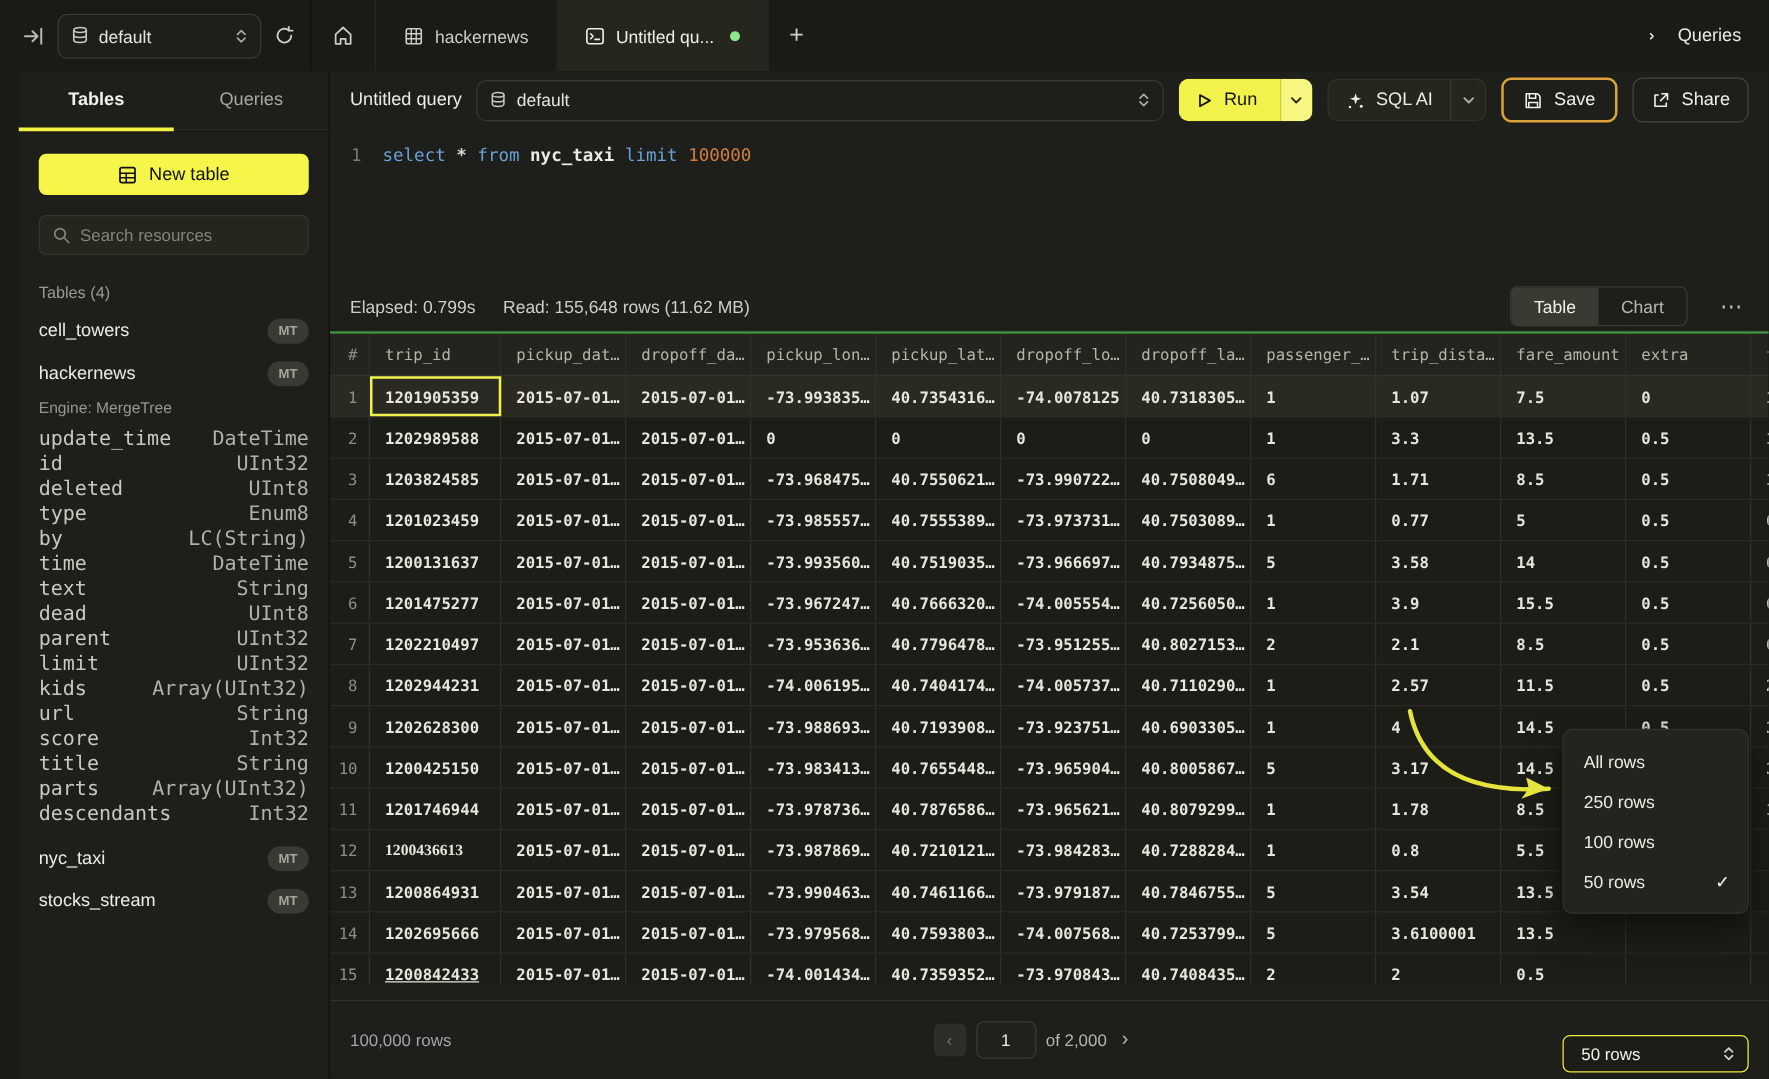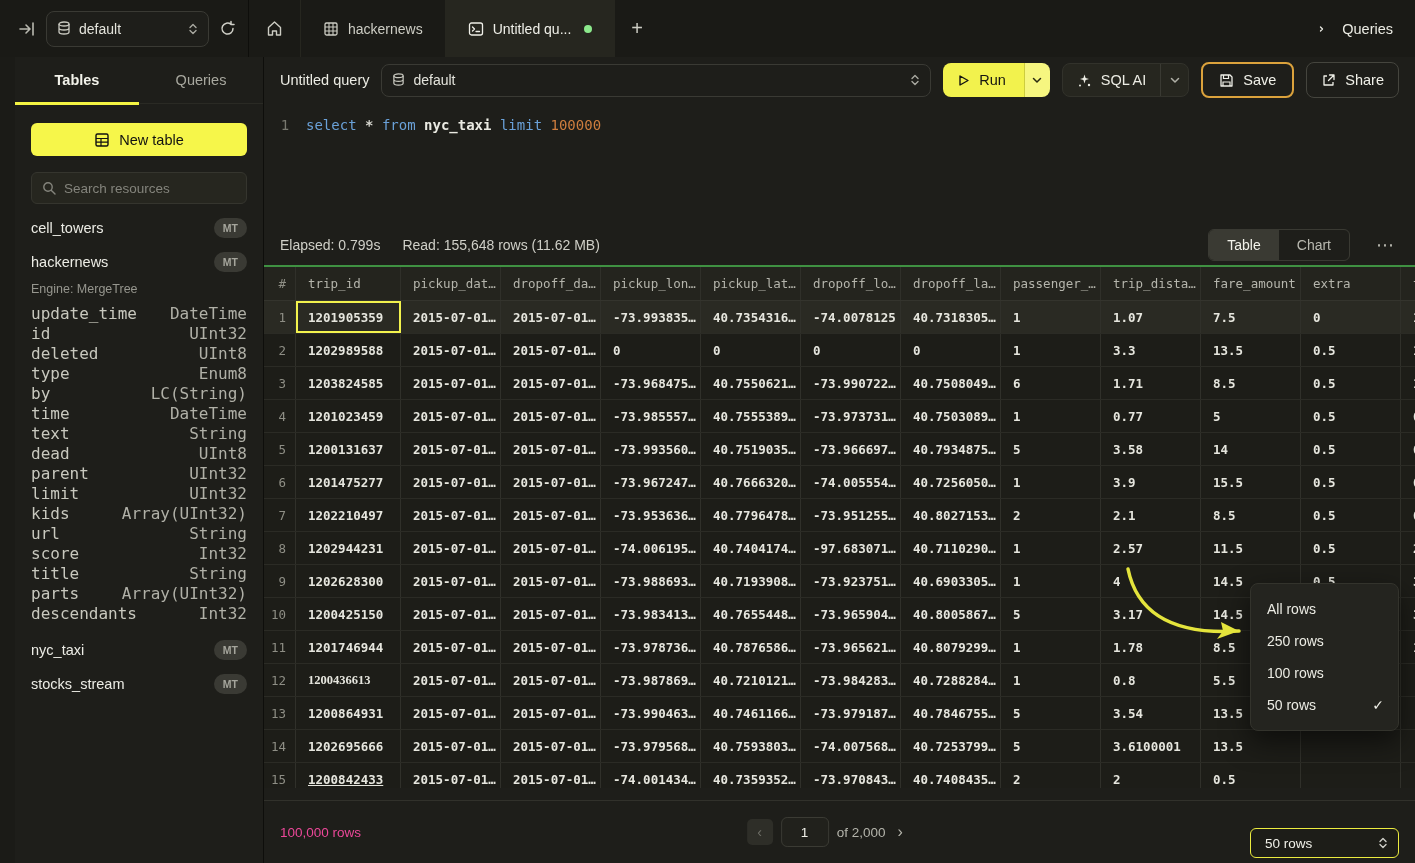--- a/index.html
+++ b/index.html
@@ -78,21 +78,21 @@
   .trow.thead { height:34px; background:#24241e; border-bottom:1px solid #34342d; }
   .trow.sel { background:#2a2a23; }
   .tcell { flex:0 0 auto; display:flex; align-items:center; padding:0 6px 0 12px; border-right:1px solid #30302a; color:#e6e6de; font-weight:700; overflow:hidden; white-space:nowrap; }
   .thead .tcell { color:#b5b5ac; font-weight:400; }
   .tcell.numcol { justify-content:flex-end; padding:0 9px 0 2px; color:#8e8e85; font-weight:400; }
   .tcell.selcell { outline:2px solid #f2f24d; outline-offset:-2px; }
 
   
   .gap { height:12px; background:#1e1e1a; }
   .bottombar { height:63px; border-top:1px solid #31312b; display:flex; align-items:center; padding:0 16px; position:relative; background:#1e1e1a; }
-  .total-rows { color:#ec4899; font-size:13.5px; }
+  .total-rows { color:#a3a3a3; font-size:13.5px; }
   .pager { position:absolute; left:50%; transform:translateX(-58%); display:flex; align-items:center; gap:8px; }
   .pg-prev { width:26px; height:26px; border-radius:5px; background:#2e2e28; color:#6f6f67; border:none; display:flex; align-items:center; justify-content:center; font-size:14px; }
   .pg-input { width:48px; height:30px; background:#21211c; border:1px solid #3b3b34; border-radius:6px; color:#f0f0e8; text-align:center; font-size:13.5px; font-family:"Liberation Sans", sans-serif; }
   .pg-of { color:#b4b4ab; font-size:13.5px; }
   .pg-next { background:none; border:none; color:#b4b4ab; font-size:16px; cursor:pointer; padding:0 4px; }
   .rows-select { position:absolute; right:16px; top:27px; width:149px; height:30px; border:1.5px solid #ecec3f; border-radius:6px; background:#1d1d18; display:flex; align-items:center; padding:0 10px 0 14px; color:#f0f0e8; font-size:13.5px; cursor:pointer; }
   .rows-select .chev-updown { margin-left:auto; color:#cfcfc7; }
 
   
   .rows-menu { position:absolute; right:16px; bottom:132px; width:149px; background:#24241f; border:1px solid #33332c; border-radius:8px; padding:9px 0; box-shadow:0 10px 28px rgba(0,0,0,.55); z-index:5; }
@@ -201,20 +201,21 @@
     <div class="search-box">
       <span>
         <svg class="ic" width="14" height="14" viewBox="0 0 14 14">
             <circle cx="6" cy="6" r="4.2" stroke="#84847c" stroke-width="1.4" fill="none"></circle>
             <path d="M9.2 9.2L13 13" stroke="#84847c" stroke-width="1.4" stroke-linecap="round"></path>
           </svg>
       </span>
       <input placeholder="Search resources" style="">
     </div>
 
+    <div class="side-section">Tables (4)</div>
 
     <div class="side-table">
       <span class="tname">cell_towers</span>
       <span class="mt-badge">MT</span>
     </div>
 
     <div class="side-table">
       <span class="tname">hackernews</span>
       <span class="mt-badge">MT</span>
     </div>
@@ -509,21 +510,21 @@
             <div class="tcell" style="width: 100px;">0.5</div>
             <div class="tcell" style="width: 100px;">0</div>
           </div>
           <div class="trow">
             <div class="tcell numcol" style="width: 32px;">8</div>
             <div class="tcell" style="width: 105px;">1202944231</div>
             <div class="tcell" style="width: 100px;">2015-07-01…</div>
             <div class="tcell" style="width: 100px;">2015-07-01…</div>
             <div class="tcell" style="width: 100px;">-74.006195…</div>
             <div class="tcell" style="width: 100px;">40.7404174…</div>
-            <div class="tcell" style="width: 100px;">-97.683071…</div>
+            <div class="tcell" style="width: 100px;">-74.005737…</div>
             <div class="tcell" style="width: 100px;">40.7110290…</div>
             <div class="tcell" style="width: 100px;">1</div>
             <div class="tcell" style="width: 100px;">2.57</div>
             <div class="tcell" style="width: 100px;">11.5</div>
             <div class="tcell" style="width: 100px;">0.5</div>
             <div class="tcell" style="width: 100px;">2</div>
           </div>
           <div class="trow">
             <div class="tcell numcol" style="width: 32px;">9</div>
             <div class="tcell" style="width: 105px;">1202628300</div>

